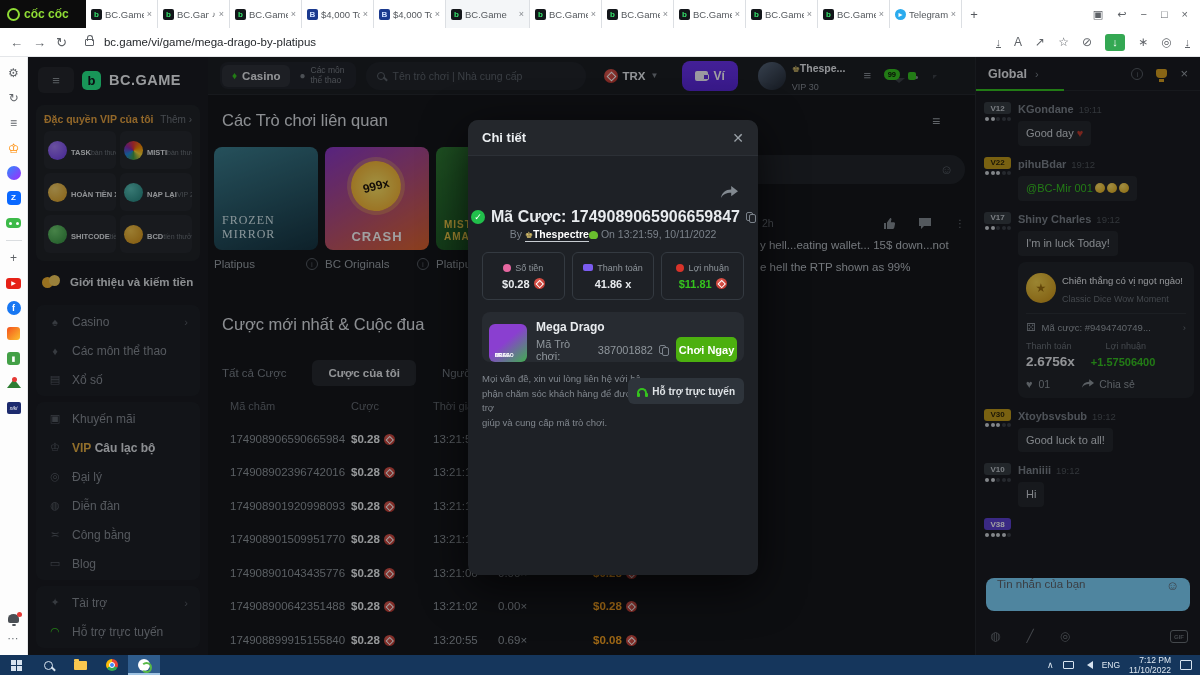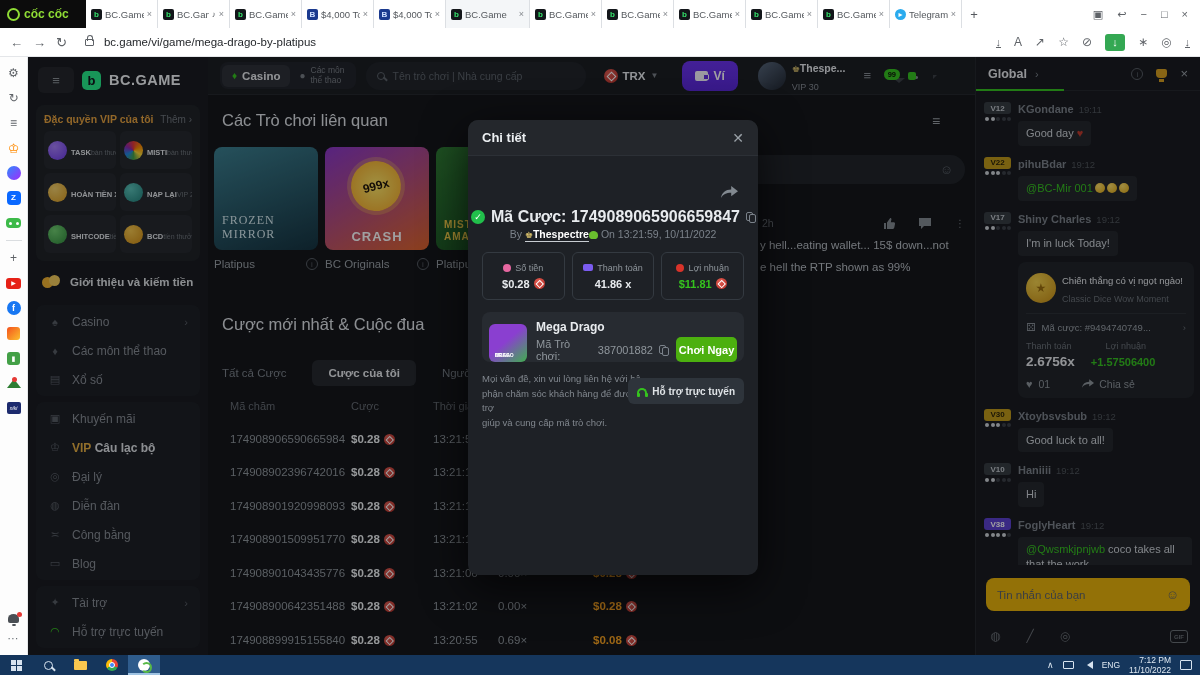--- a/index.html
+++ b/index.html
@@ -198,21 +198,21 @@
 .wr2{border-top:1px solid #2a2f35;margin-top:7px;padding-top:7px;display:flex;align-items:center;gap:6px;color:#9aa1a7;font-size:9.5px}
 .die{color:#868d94;font-size:11px}
 .wr2 .chev{margin-left:auto;color:#6b7177}
 .wr3{display:flex;margin-top:7px;color:#6b7177;font-size:9px}
 .wr3 span:last-child{margin-left:34px}
 .wr4{display:flex;align-items:baseline;margin-top:3px}
 .payout{color:#e8ebee;font-weight:bold;font-size:13.5px}
 .profit{color:#35c31e;font-weight:bold;font-size:11px;margin-left:16px}
 .wr5{display:flex;align-items:center;gap:6px;margin-top:9px;color:#8f969c;font-size:10.5px}
 .wr5 .shr{margin-left:26px;display:flex;gap:5px;align-items:center}
-.cinput{position:absolute;left:10px;right:10px;bottom:44px;height:33px;background:#eab308;border-radius:8px;display:flex;align-items:center;padding:0 11px;color:#5c6268;font-size:11.5px}
+.cinput{position:absolute;left:10px;right:10px;bottom:44px;height:33px;background:#7dd3fc;border-radius:8px;display:flex;padding:0 11px;color:#5c6268;font-size:11.5px}
 .cfoot{position:absolute;left:14px;right:12px;bottom:12px;display:flex;gap:26px;align-items:center;color:#6b7177;font-size:12px}
 .gif{margin-left:auto;width:18px;height:13px;border:1px solid #6b7177;border-radius:3px;font-size:6px;line-height:12px;text-align:center;color:#6b7177;font-weight:bold}
 
 
 .modal{position:absolute;left:440px;top:63px;width:290px;height:455px;background:#1e2126;border-radius:10px;z-index:10;box-shadow:0 12px 45px rgba(0,0,0,.7)}
 .mhd{height:36px;background:#24272c;border-bottom:1px solid #2c3036;border-radius:10px 10px 0 0;display:flex;align-items:center;padding:0 14px}
 .mtitle{color:#eceff2;font-size:13px;font-weight:bold}
 .mclose{margin-left:auto;color:#9aa1a7;font-size:14px}
 .sharei{position:absolute;right:20px;top:64px}
 .idrow{position:absolute;left:0;right:0;top:88px;display:flex;align-items:center;justify-content:center;gap:6px}
@@ -779,22 +779,20 @@
         </div>
 
         <div class="msg">
           <span class="mleft"><span class="avat a6"></span><span class="vb vpurp">V38</span><span class="wdots">
                 <i class="wd on"></i>
                 <i class="wd on"></i>
                 <i class="wd on"></i>
                 <i class="wd on"></i>
                 <i class="wd"></i>
               </span></span>
-          <span class="mbody"><span class="mhead"><span>FoglyHeart</span><span class="mtime">19:12</span></span><br>
-          <span class="bubble"><span class="mention">@Qwsmkjpnjwb</span><span> coco takes all that the work</span></span></span>
         </div>
 
       </div>
       <div class="cinput">
         <span>Tin nhắn của bạn</span>
         <span class="smiley">☺</span>
       </div>
       <div class="cfoot">
         <span>◍</span>
         <span>╱</span>

